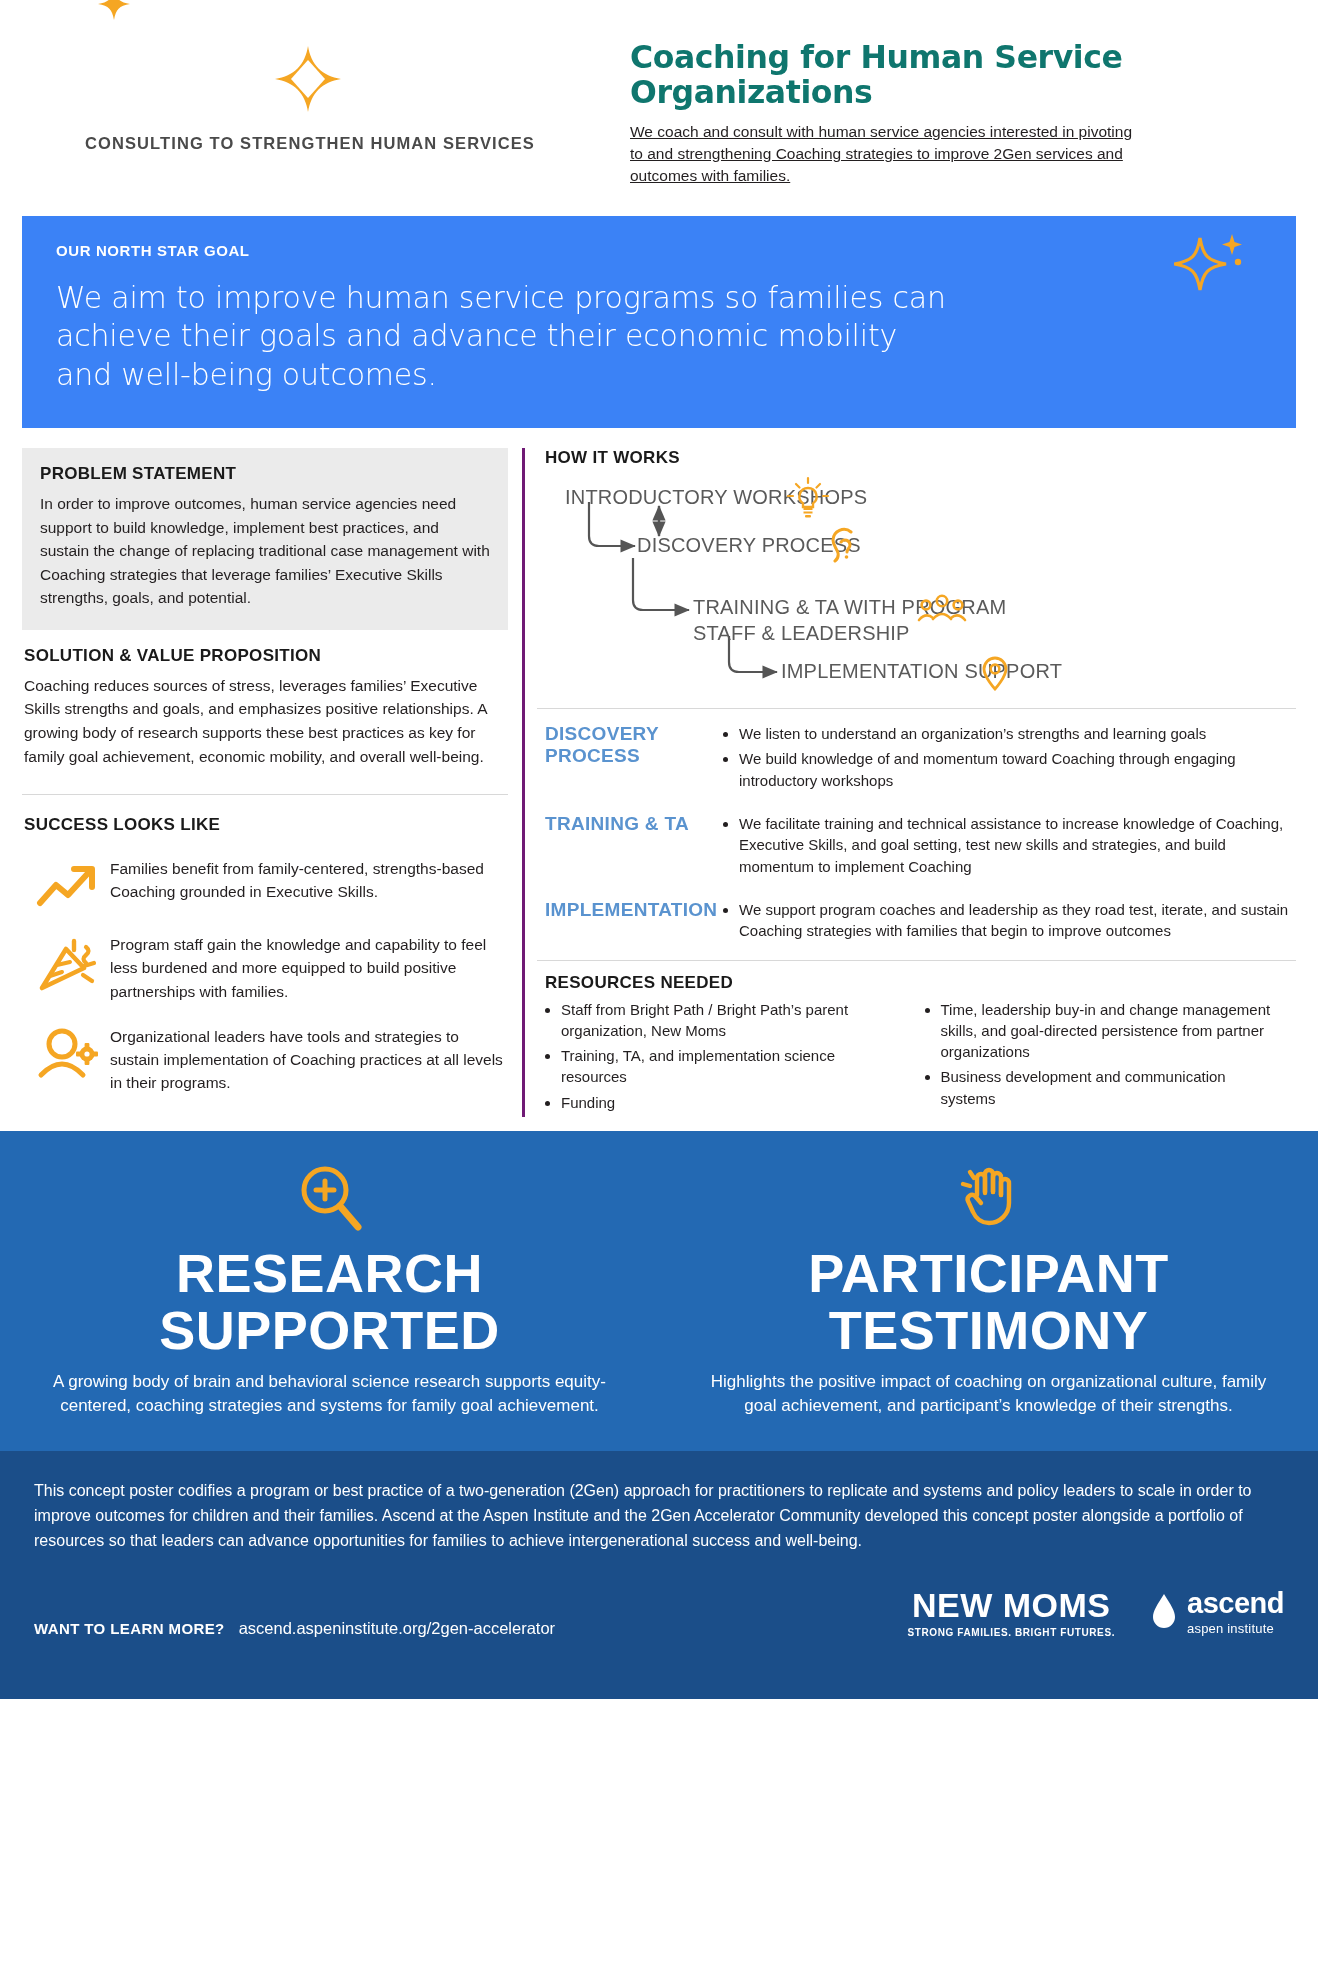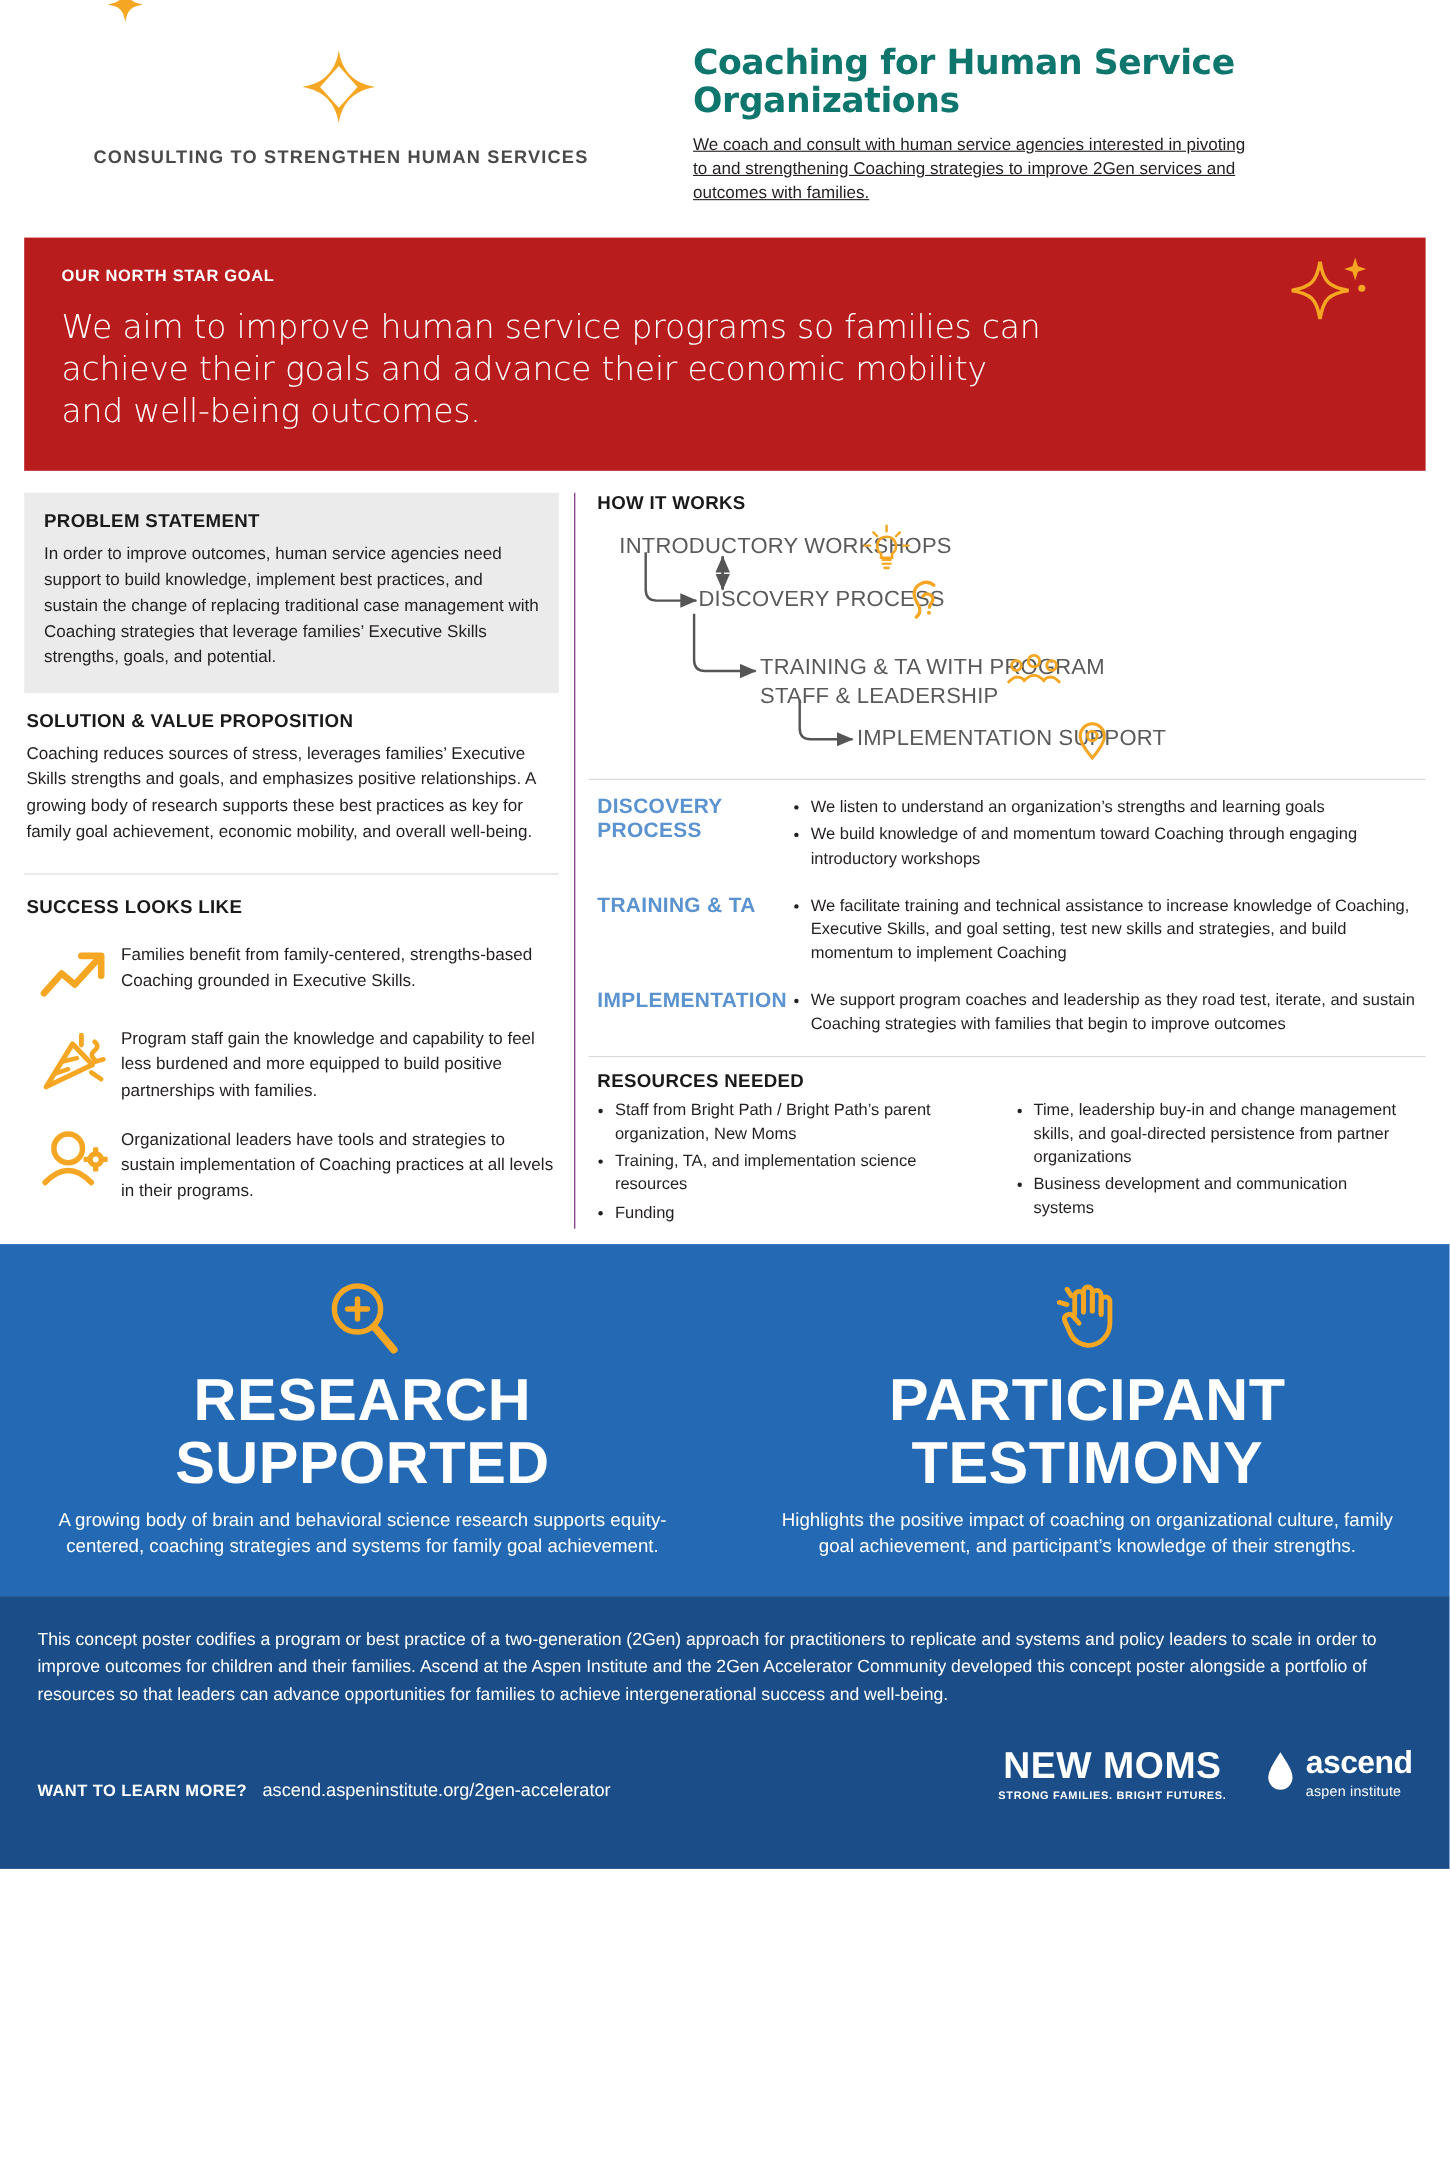--- a/index.html
+++ b/index.html
@@ -21,32 +21,32 @@
                color: #5184c4; letter-spacing: -1.5px; line-height: 1; position: relative; }
   .logo-spark { position: absolute; top: -14px; left: 96px; }
   .logo-tag { margin-top: 16px; font-family: "Liberation Sans Narrow","Liberation Sans",sans-serif;
               font-size: 16.5px; font-weight: bold; letter-spacing: 1.1px; color: #4a4a4a; }
   .header-right { flex: 1; padding: 22px 60px 0 10px; }
   .hdr-title { font-family: "DejaVu Sans", sans-serif; font-size: 31.5px; font-weight: bold;
                color: #0f766e; line-height: 1.12; letter-spacing: -0.4px; }
   .hdr-sub { margin-top: 10px; font-size: 15.5px; line-height: 1.45; color: #231f20; max-width: 505px; text-decoration: underline; }
 
   
-  .northstar { position: relative; margin: 0 22px; background: #b91c1c; color: #fff;
+  .northstar { position: relative; margin: 0 22px; background: #3b82f6; color: #fff;
                padding: 26px 19px 34px 34px; min-height: 190px; }
   .ns-kicker { font-family: "Liberation Sans Narrow","Liberation Sans",sans-serif;
                font-size: 15px; font-weight: bold; letter-spacing: 0.6px; text-transform: uppercase; }
   .ns-stmt { margin-top: 20px; font-size: 30px; line-height: 1.28; font-weight: 300; max-width: 900px;
              font-family: "DejaVu Sans", sans-serif; letter-spacing: -0.2px; }
   .ns-spark { position: absolute; right: 52px; top: 16px; }
 
   
   .body { display: flex; margin: 20px 22px 0 22px; justify-content: space-between; }
   .col-left { width: 500px; flex: 0 0 500px; padding-right: 14px; }
-  .col-right { flex: 1; border-left: 1px solid #701a75; padding-left: 12px; }
+  .col-right { flex: 1; border-left: 3px solid #701a75; padding-left: 12px; }
 
   .sect-h { font-family: "Liberation Sans Narrow","Liberation Sans",sans-serif;
             font-size: 17px; font-weight: bold; letter-spacing: 0.3px; text-transform: uppercase; color: #1a1a1a; }
   .body-txt { font-size: 15.5px; line-height: 1.52; color: #231f20; margin-top: 8px; }
 
   .problem-box { background: #ebebeb; padding: 16px 18px 20px 18px; }
   .solution-box { padding: 16px 18px 22px 2px; }
   .rule { height: 1px; background: #d8d8d8; margin: 4px 0 0 0; }
 
   .success-box { padding: 20px 2px 0 2px; }

